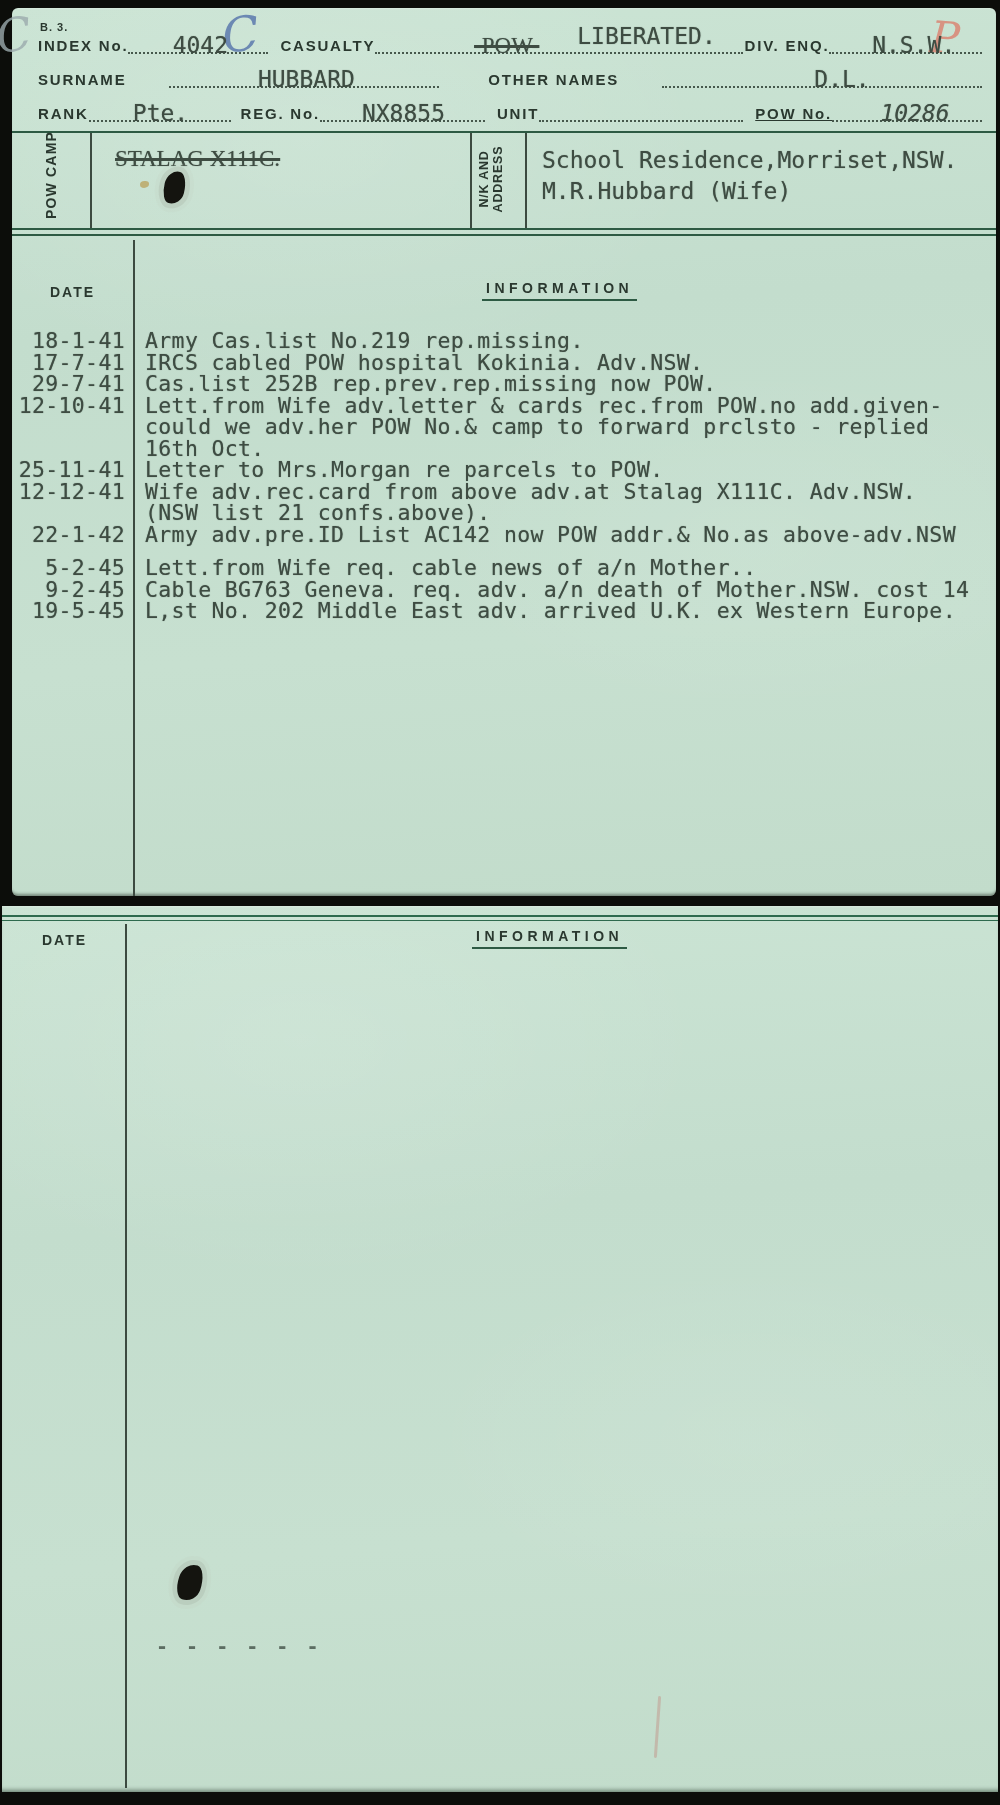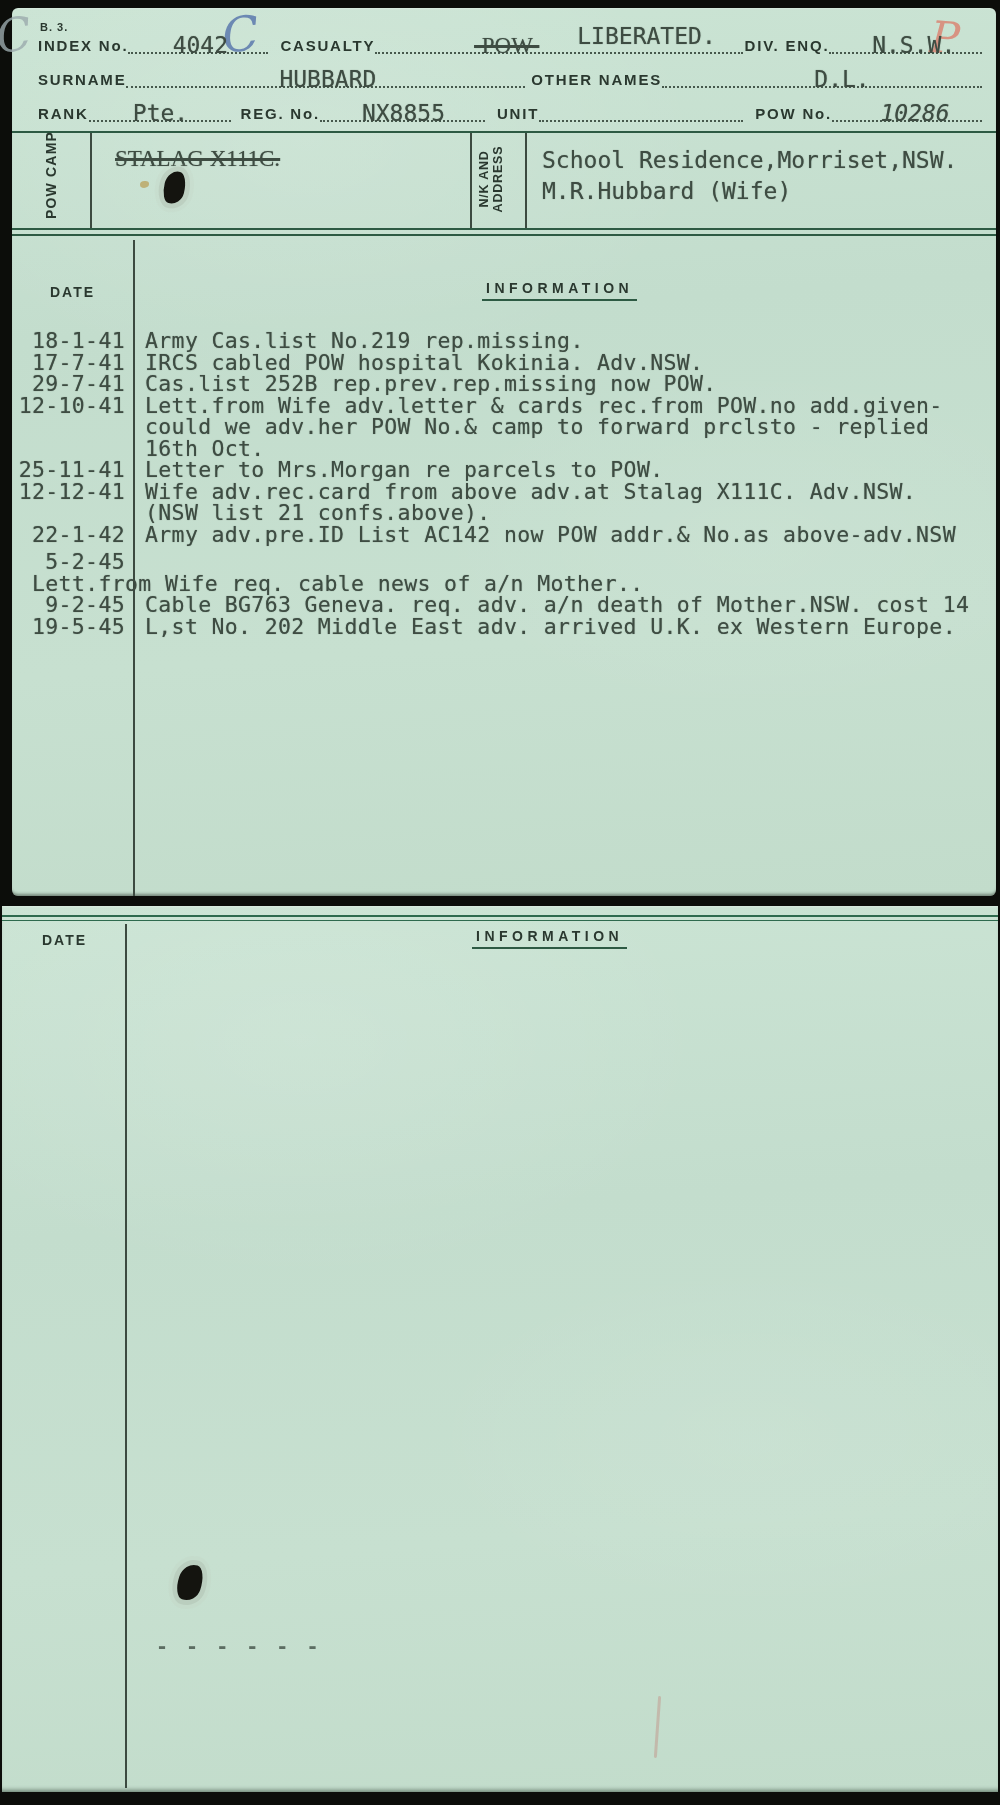--- a/index.html
+++ b/index.html
@@ -49,21 +49,21 @@
     font-weight:bold; font-size:14px; letter-spacing:1.2px; color:#2a382f;
     white-space:nowrap; text-align:center; }
   .vertical-label.two-line { font-size:12.5px; line-height:14px; letter-spacing:.8px; }
 
   .col-header { font-weight:bold; font-size:14px; letter-spacing:2px; color:#2a382f; }
   .info-header { font-weight:bold; font-size:14px; letter-spacing:4.5px; color:#2a382f;
     border-bottom:2px solid #2d5a43; padding:0 4px 3px 4px; }
 
   .rows { position:absolute; left:0; right:0; }
   .trow { display:flex; align-items:flex-start; }
-  .trow.gap { margin-top:6px;flex-direction:column; }
+  .trow.gap { margin-top:12px; }
   .trow .date-cell {
     width:113px; flex-shrink:0; text-align:right;
     font-family:"DejaVu Sans Mono", monospace; font-size:21.5px; letter-spacing:.35px;
     line-height:21.5px; color:#3e4c42; text-shadow:0 0 1px rgba(45,62,52,.55);
   }
   .trow .info-cell {
     padding-left:20px; white-space:pre-wrap;
     font-family:"DejaVu Sans Mono", monospace; font-size:21.5px; letter-spacing:.35px;
     line-height:21.5px; color:#3e4c42; text-shadow:0 0 1px rgba(45,62,52,.55);
   }
@@ -103,21 +103,21 @@
     <span class="field grow">
       <span class="typed struck" style="margin-left:72px;">-POW-</span>
       <span class="typed" style="top:-4px;margin-left:38px;">LIBERATED.</span>
     </span>
     <span class="label" style="margin-left:2px;">DIV. ENQ.</span>
     <span class="field grow">
       <span class="typed" style="margin-left:16px;">N.S.W.</span>
     </span>
   </div>
 
-  <div class="hrow" style="top:48px; height:32px;">
+  <div class="hrow" style="top:48px; height:32px;gap:43px;">
     <span class="label">SURNAME</span>
     <span class="field grow">
       <span class="typed" style="margin-left:4px;">HUBBARD</span>
     </span>
     <span class="label" style="margin-left:6px;">OTHER NAMES</span>
     <span class="field" style="width:320px;">
       <span class="typed" style="margin-left:40px;">D.L.</span>
     </span>
   </div>
 
@@ -127,21 +127,21 @@
       <span class="typed" style="margin-left:2px;">Pte.</span>
     </span>
     <span class="label" style="margin-left:10px;">REG. No.</span>
     <span class="field" style="width:165px;">
       <span class="typed" style="margin-left:2px;">NX8855</span>
     </span>
     <span class="label" style="margin-left:12px;">UNIT</span>
     <span class="field grow">
       <span class="typed"></span>
     </span>
-    <span class="label" style="margin-left:12px;">POW No.</span>
+    <span class="label" style="margin-left:12px;text-decoration:underline;">POW No.</span>
     <span class="field" style="width:150px;">
       <span class="typed" style="margin-left:16px;font-style:italic;">10286</span>
     </span>
   </div>
 
   <div class="single-line" style="top:123px;"></div>
 
   <div style="position:absolute; left:0; right:0; top:125px; height:95px;">
     <div class="vline" style="left:78px; top:0; bottom:0;"></div>
     <div class="vertical-label" style="left:-6px; top:34px; width:90px;">POW CAMP</div>

